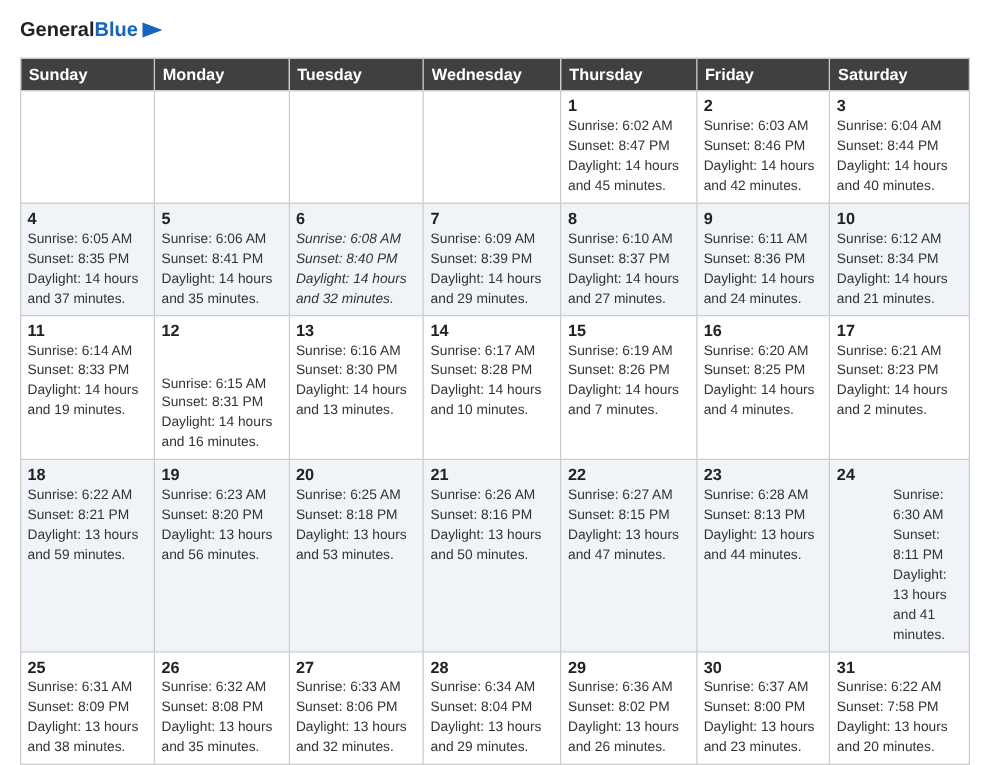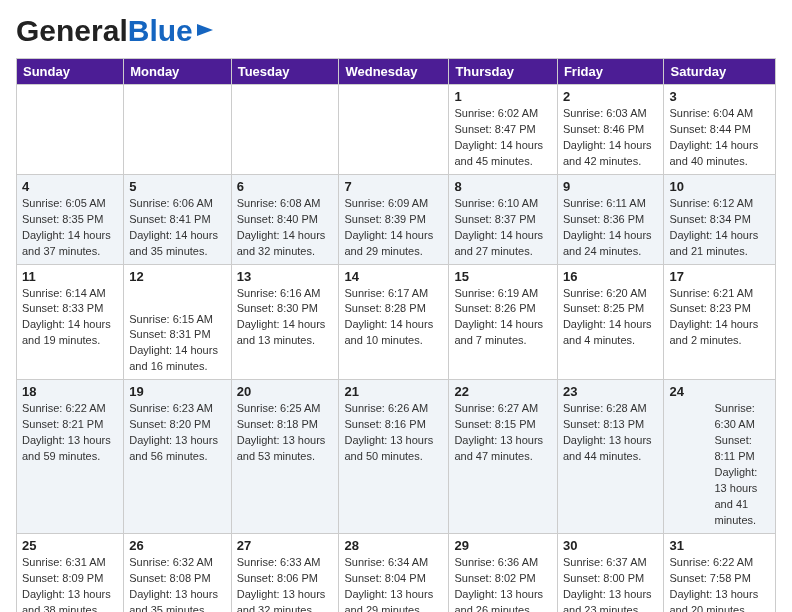--- a/index.html
+++ b/index.html
@@ -15,21 +15,21 @@
       justify-content: space-between;
       align-items: flex-start;
       margin-bottom: 12px;
     }
     .logo {
       display: flex;
       flex-direction: column;
       align-items: flex-start;
     }
     .logo-text {
-      font-size: 30px;
+      font-size: 16px;
       font-weight: bold;
       color: #222;
       line-height: 1;
     }
     .logo-text span.blue { color: #1565c0; }
     .title-block {
       text-align: right;
     }
     .month-year {
       font-size: 38px;
@@ -39,21 +39,21 @@
     }
     .location {
       font-size: 16px;
       color: #444;
     }
     table {
       width: 100%;
       border-collapse: collapse;
     }
     th {
-      background-color: #4c1d95;
+      background-color: #404040;
       color: #fff;
       text-align: left;
       padding: 5px 6px;
       font-size: 13px;
       font-weight: bold;
       border: 1px solid #ccc;
     }
     td {
       border: 1px solid #ccc;
       vertical-align: top;
@@ -148,21 +148,21 @@
         </td>
         <td>
           <span class="day-num">5</span>
           <div class="day-info" style="white-space: pre-line;">Sunrise: 6:06 AM
 Sunset: 8:41 PM
 Daylight: 14 hours
 and 35 minutes.</div>
         </td>
         <td>
           <span class="day-num">6</span>
-          <div class="day-info" style="white-space: pre-line;">Sunrise: 6:08 AM
+          <div class="day-info" style="white-space: pre-line; font-style: italic;">Sunrise: 6:08 AM
 Sunset: 8:40 PM
 Daylight: 14 hours
 and 32 minutes.</div>
         </td>
         <td>
           <span class="day-num">7</span>
           <div class="day-info" style="white-space: pre-line;">Sunrise: 6:09 AM
 Sunset: 8:39 PM
 Daylight: 14 hours
 and 29 minutes.</div>

